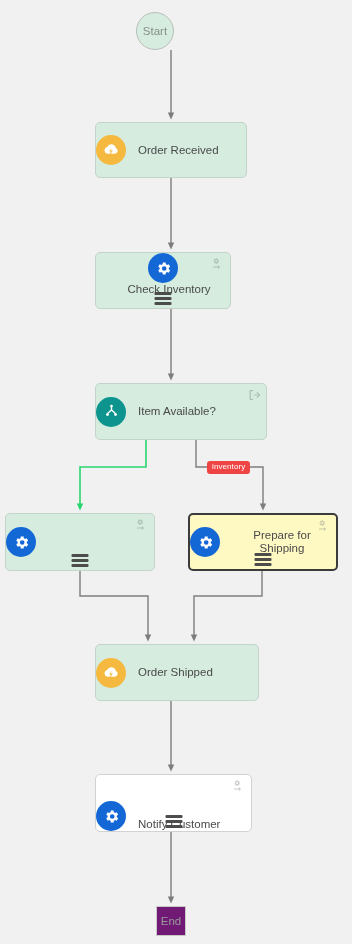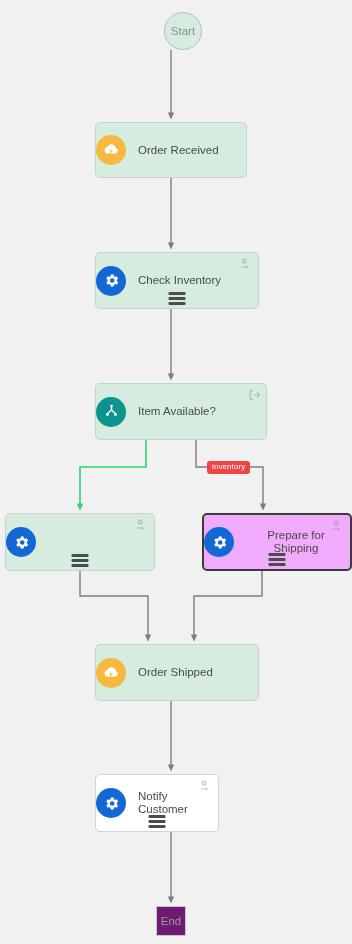--- a/index.html
+++ b/index.html
@@ -67,23 +67,22 @@
     border: 1px solid #c3d4ca;
     display: flex;
     align-items: center;
     padding-left: 0;
   }
   .node.white {
     background: #ffffff;
     border: 1px solid #d2d2d2;
   }
   .node.selected {
-    background: #f0abfc;
+    background: #fef9c3;
     border: 2px solid #3b3b3b;
-    margin-left: 14px;
   }
   .node-icon {
     width: 30px;
     height: 30px;
     border-radius: 50%;
     flex: 0 0 auto;
     display: flex;
     align-items: center;
     justify-content: center;
   }
@@ -172,34 +171,34 @@
       <path d="M171,832 L171,900" marker-end="url(#arrow-gray)"></path>
     </g>
 
     <g fill="none" stroke="#2ad56f" stroke-width="1.6">
       <path d="M146,440 L146,467 L80,467 L80,507" marker-end="url(#arrow-green)"></path>
     </g>
   </svg>
 
   <div class="edge-label" style="left:207px; top:461px;">inventory</div>
 
-  <div class="terminal-start" style="left:164px; top:12px;">
+  <div class="terminal-start" style="left:136px; top:12px;">
     <span>Start</span>
   </div>
 
   <div class="node" style="left:95px; top:122px; width:152px; height:56px;">
     <span class="node-icon orange">
       <svg width="18" height="18" viewBox="0 0 24 24" fill="#ffffff">
         <path d="M18.4 9.3A6 6 0 0 0 6.9 8 4.6 4.6 0 0 0 7.4 17h3.1l1.6-3.4-2.6.5 3.4-5.1-1.3 3.6 2.7-.4-2.6 4.8h5.1a4 4 0 0 0 1.6-7.7z"></path>
       </svg>
     </span>
     <span class="node-label">Order Received</span>
   </div>
 
-  <div class="node" style="left:95px; top:252px; width:164px; height:57px;">
+  <div class="node" style="left:95px; top:252px; width:136px; height:57px;flex-direction:column;">
     <span class="node-icon blue">
       <svg width="17" height="17" viewBox="0 0 24 24" fill="#ffffff">
         <path d="M19.4 13a7.8 7.8 0 0 0 0-2l2-1.6-2-3.4-2.4 1a7.6 7.6 0 0 0-1.7-1L15 3.4h-4l-.3 2.6a7.6 7.6 0 0 0-1.7 1l-2.4-1-2 3.4L6.6 11a7.8 7.8 0 0 0 0 2l-2 1.6 2 3.4 2.4-1a7.6 7.6 0 0 0 1.7 1l.3 2.6h4l.3-2.6a7.6 7.6 0 0 0 1.7-1l2.4 1 2-3.4zM13 15.3A3.3 3.3 0 1 1 16.3 12 3.3 3.3 0 0 1 13 15.3z"></path>
       </svg>
     </span>
     <span class="node-label">Check Inventory</span>
     <span class="corner-icon">
       <svg width="14" height="14" viewBox="0 0 24 24" fill="none" stroke="#7e8a82" stroke-width="1.8">
         <circle cx="9" cy="7" r="2.6"></circle>
         <path d="M9 2.2v1.6M9 10.2v1.6M4.2 7h1.6M12.2 7h1.6M5.6 3.6l1.1 1.1M11.3 9.3l1.1 1.1M12.4 3.6l-1.1 1.1M6.7 9.3l-1.1 1.1"></path>
@@ -278,21 +277,21 @@
 
   <div class="node" style="left:95px; top:644px; width:164px; height:57px;">
     <span class="node-icon orange">
       <svg width="18" height="18" viewBox="0 0 24 24" fill="#ffffff">
         <path d="M18.4 9.3A6 6 0 0 0 6.9 8 4.6 4.6 0 0 0 7.4 17h3.1l1.6-3.4-2.6.5 3.4-5.1-1.3 3.6 2.7-.4-2.6 4.8h5.1a4 4 0 0 0 1.6-7.7z"></path>
       </svg>
     </span>
     <span class="node-label">Order Shipped</span>
   </div>
 
-  <div class="node white" style="left:95px; top:774px; width:124px; height:58px;">
+  <div class="node white" style="left:95px; top:774px; width:157px; height:58px;align-items:flex-end;">
     <span class="node-icon blue">
       <svg width="17" height="17" viewBox="0 0 24 24" fill="#ffffff">
         <path d="M19.4 13a7.8 7.8 0 0 0 0-2l2-1.6-2-3.4-2.4 1a7.6 7.6 0 0 0-1.7-1L15 3.4h-4l-.3 2.6a7.6 7.6 0 0 0-1.7 1l-2.4-1-2 3.4L6.6 11a7.8 7.8 0 0 0 0 2l-2 1.6 2 3.4 2.4-1a7.6 7.6 0 0 0 1.7 1l.3 2.6h4l.3-2.6a7.6 7.6 0 0 0 1.7-1l2.4 1 2-3.4zM13 15.3A3.3 3.3 0 1 1 16.3 12 3.3 3.3 0 0 1 13 15.3z"></path>
       </svg>
     </span>
     <span class="node-label">Notify Customer</span>
     <span class="corner-icon">
       <svg width="14" height="14" viewBox="0 0 24 24" fill="none" stroke="#8a8a8a" stroke-width="1.8">
         <circle cx="9" cy="7" r="2.6"></circle>
         <path d="M9 2.2v1.6M9 10.2v1.6M4.2 7h1.6M12.2 7h1.6M5.6 3.6l1.1 1.1M11.3 9.3l1.1 1.1M12.4 3.6l-1.1 1.1M6.7 9.3l-1.1 1.1"></path>

